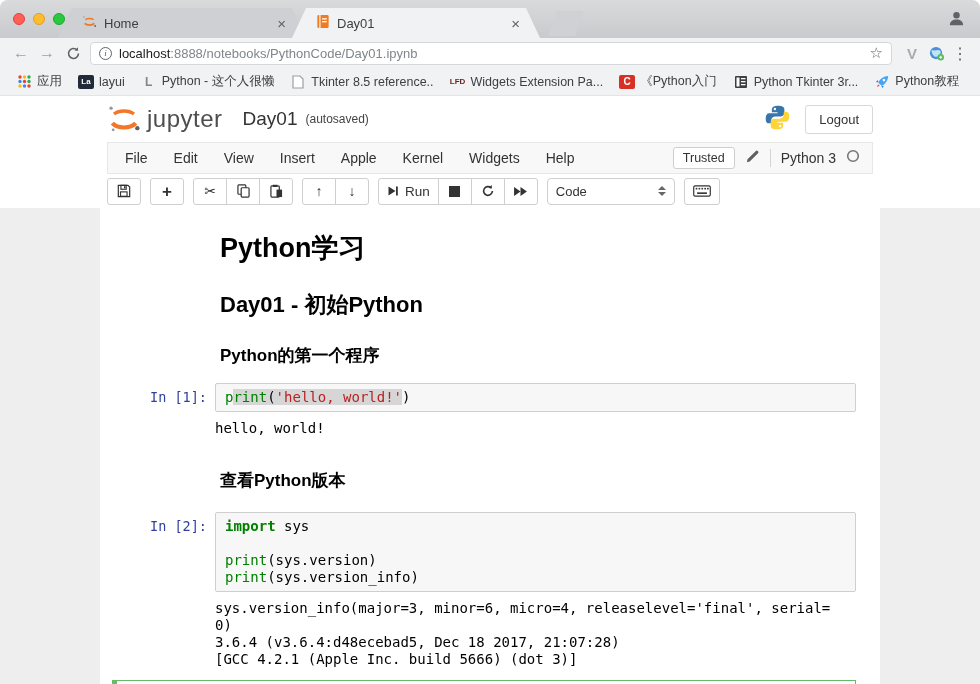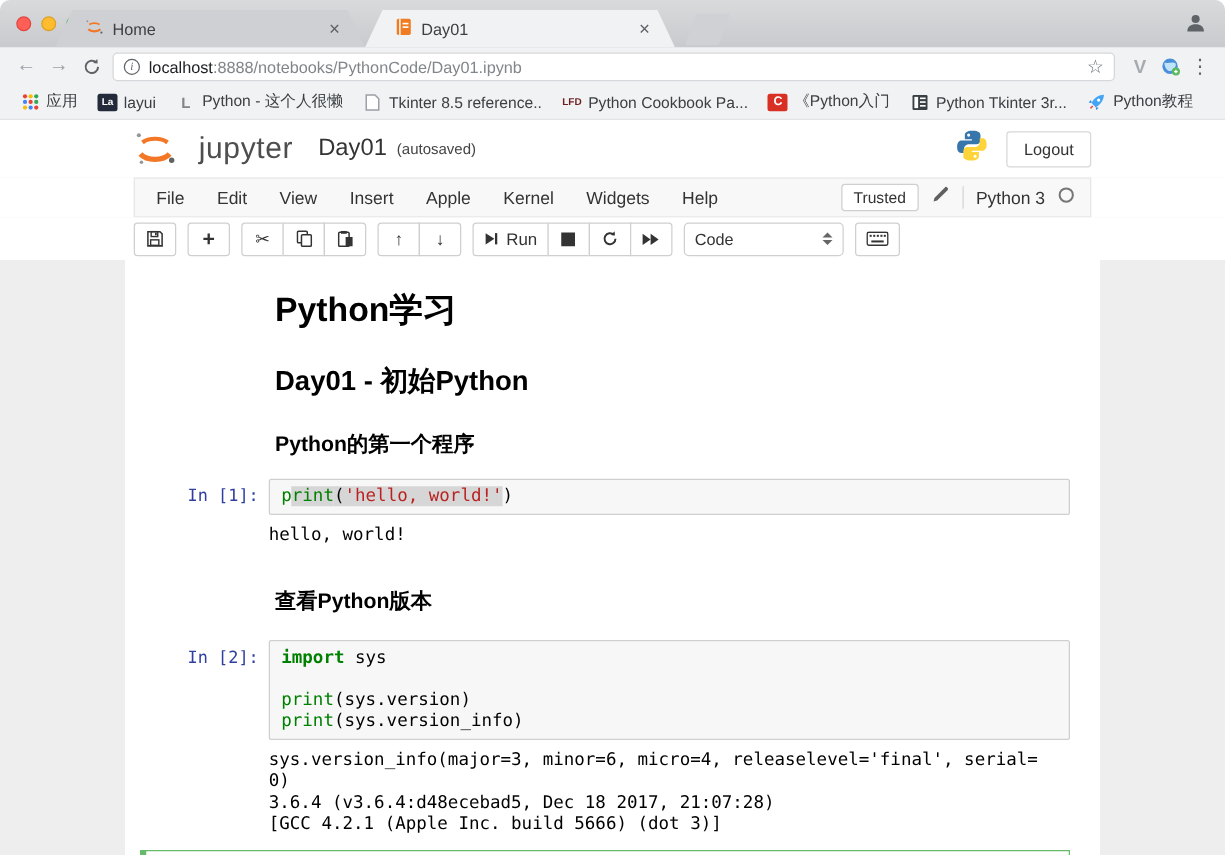--- a/index.html
+++ b/index.html
@@ -12,21 +12,21 @@
               background:linear-gradient(#d9dadc,#c8cacd); }
   .traffic { position:absolute; top:13px; left:13px; display:flex; gap:8px; }
   .traffic span { width:12px; height:12px; border-radius:50%; display:block; }
   .t-close{ background:#ff5f57; border:1px solid #e0443e;}
   .t-min  { background:#febc2e; border:1px solid #dea123;}
   .t-zoom { background:#28c840; border:1px solid #1aab29;}
 
   .tab { position:absolute; top:8px; height:30px; display:flex; align-items:center;
          padding:0 18px 0 24px; font-size:13px; color:#3c4043;
          clip-path:polygon(14px 0, calc(100% - 14px) 0, 100% 100%, 0 100%); }
-  .tab-inactive { left:44px; width:248px; background:#ced0d3; }
+  .tab-inactive { left:58px; width:248px; background:#ced0d3; }
   .tab-active   { left:292px; width:248px; background:#f1f2f4; z-index:2; }
   .tab .title { flex:1; margin-left:7px; white-space:nowrap; overflow:hidden; }
   .tab .close { color:#5f6368; font-size:15px; line-height:1; padding:0 2px; cursor:default; }
   .newtab { position:absolute; top:11px; left:548px; width:36px; height:25px;
             background:#cfd1d4; clip-path:polygon(9px 0,100% 0,calc(100% - 9px) 100%,0 100%); }
   .profile { position:absolute; top:9px; right:14px; }
 
   .addressbar { position:absolute; top:38px; left:0; right:0; height:30px;
                 background:#f1f2f4; display:flex; align-items:center; padding:0 8px; }
   .navbtn { width:26px; height:24px; display:flex; align-items:center; justify-content:center;
@@ -53,21 +53,21 @@
   .badge { font-size:8px; font-weight:bold; color:#fff; width:36px; height:14px; border-radius:2px;
            display:flex; align-items:center; justify-content:center; }
   .badge.dark { background:#232b3a; }
   .badge.red  { background:#d93025; font-size:10px; }
   .badge.grey { background:none; color:#80868b; font-size:12px; font-weight:bold; }
   .badge.lfd  { background:none; color:#6b1f1f; font-size:8px; font-weight:bold; letter-spacing:0; }
 
   
   .jheader { position:absolute; top:96px; left:0; right:0; height:46px; background:#fff;
              display:flex; align-items:center; padding:0 107px; }
-  .jlogo { display:flex; align-items:center; gap:18px; }
+  .jlogo { display:flex; align-items:center; gap:6px; }
   .jlogo-text { font-size:24px; color:#4e4e4e; letter-spacing:0.5px; }
   .ntitle { margin-left:20px; font-size:19px; color:#333; }
   .autosave { margin-left:8px; font-size:12px; color:#444; }
   .jh-right { margin-left:auto; display:flex; align-items:center; gap:14px; }
   .logout { border:1px solid #d8d8d8; background:#fff; border-radius:3px; font-size:13px;
             color:#333; padding:6px 13px; font-family:Liberation Sans, sans-serif; }
 
   
   .menurow { position:absolute; top:142px; left:0; right:0; height:32px; background:#fff; }
   .menubar { margin:0 107px; height:32px; background:#f8f8f8; border:1px solid #e7e7e7;
@@ -233,21 +233,21 @@
         <svg width="12" height="14" viewBox="0 0 12 14">
             <path d="M1 1h7l3 3v9H1z" fill="#fff" stroke="#9aa0a6" stroke-width="1.2"></path>
           </svg>
       </span>
       <span>Tkinter 8.5 reference..</span>
     </div>
     <div class="bm">
       <span class="fav">
           <span class="badge lfd">LFD</span>
         </span>
-      <span>Python Cookbook Pa...</span>
+      <span>Widgets Extension Pa...</span>
     </div>
     <div class="bm">
       <span class="fav">
           <span class="badge red">C</span>
         </span>
       <span>《Python入门</span>
     </div>
     <div class="bm">
       <span class="fav">
         <svg width="14" height="14" viewBox="0 0 14 14">

